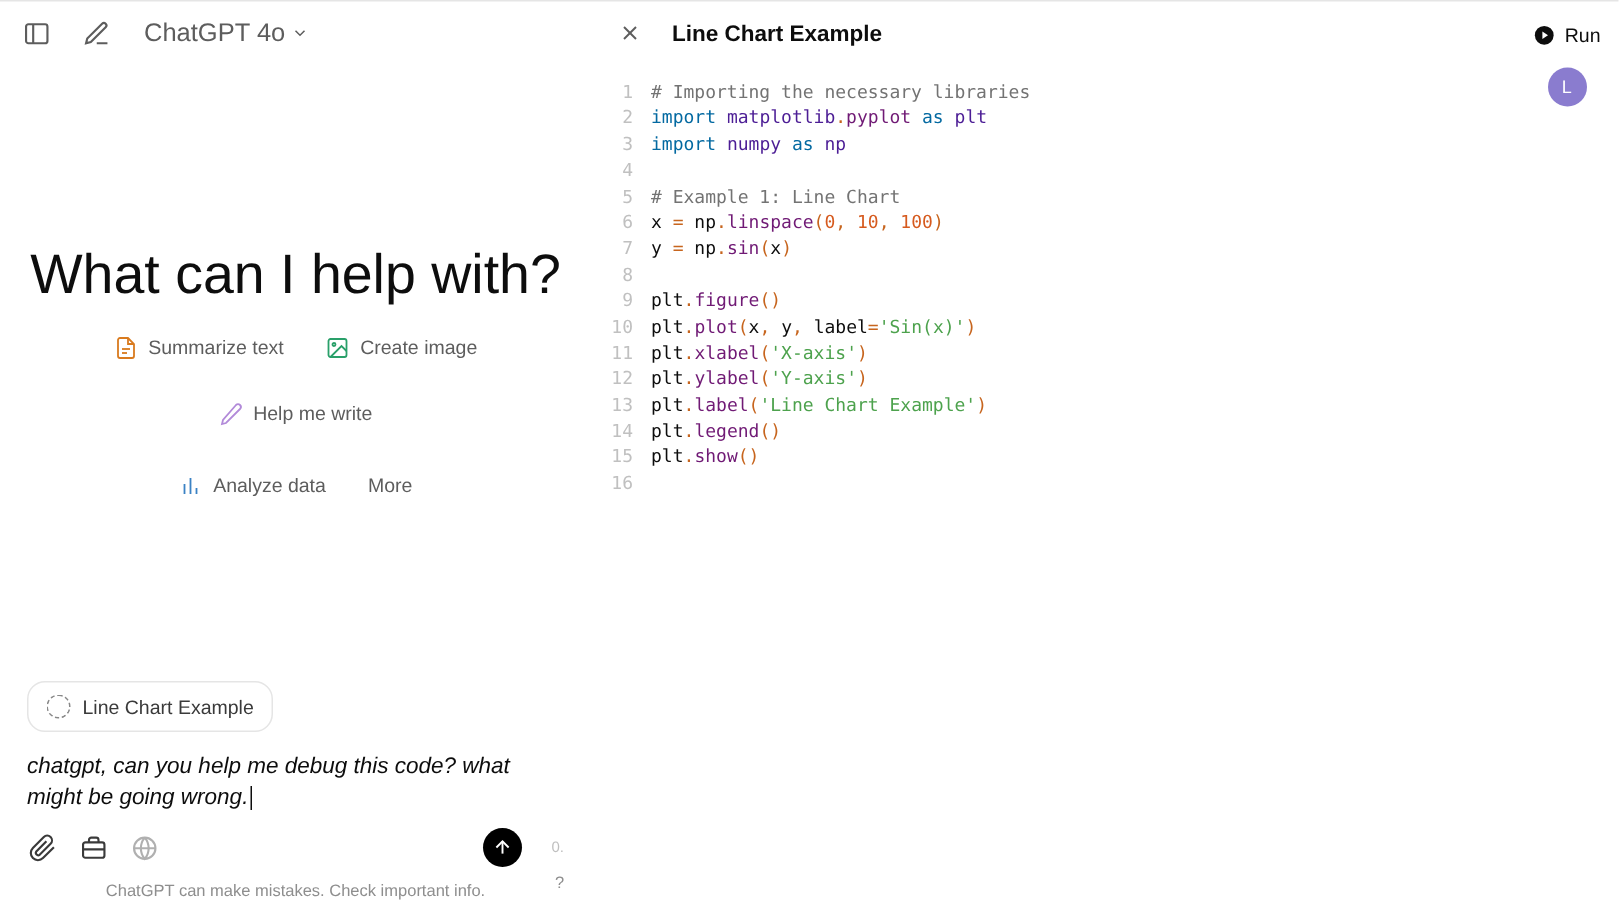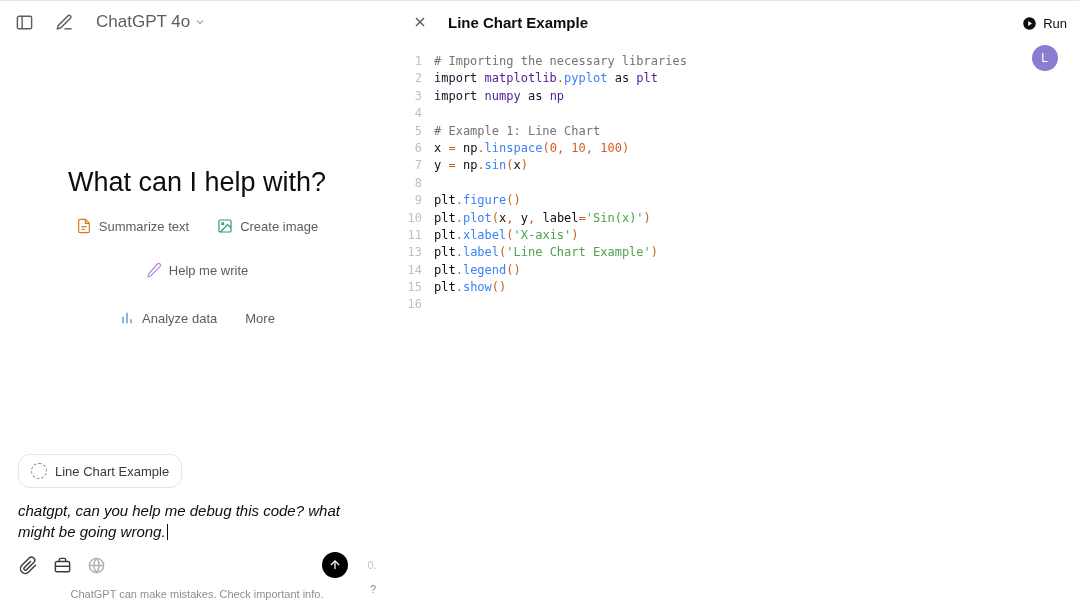--- a/index.html
+++ b/index.html
@@ -22,21 +22,21 @@
     border-radius: 6px; cursor: pointer; color: #5d5d5d;
   }
   .model-sel {
     display: flex; align-items: center; gap: 4px; color: #5d5d5d; font-size: 17px;
     font-weight: 500; cursor: pointer; padding: 4px 6px; border-radius: 6px;
   }
   .chat-center {
     flex: 1; display: flex; flex-direction: column; align-items: center; justify-content: center;
     padding: 0 20px;
   }
-  .chat-heading { font-size: 27px; font-weight: 500; text-align:center; margin-bottom: 16px; }
+  .chat-heading { font-size: 37px; font-weight: 500; text-align:center; margin-bottom: 16px; }
   .suggest-row { display: flex; gap: 20px; justify-content: center; flex-wrap: wrap; }
   .suggest {
     display: flex; align-items: center; gap: 7px; font-size: 13px; color: #5d5d5d;
     padding: 4px 4px; border-radius: 18px; cursor: pointer;
   }
   .suggest-row.second { margin-top: 24px; }
   
   .composer-area {
     padding: 0 18px 6px 18px;
   }
@@ -81,23 +81,23 @@
   .run-btn { display:flex; align-items:center; gap:6px; font-size:13px; font-weight:500; cursor:pointer; color:#0d0d0d;}
   .avatar {
     width:26px; height:26px; border-radius:50%; background:#8a7ccf; color:#fff;
     display:flex; align-items:center; justify-content:center; font-size:12px; font-weight:500;
   }
   .code-body { flex:1; overflow:auto; padding: 10px 0 0 0;}
   .code-line { display:flex; font-family: "SFMono-Regular", Menlo, Consolas, monospace; font-size:12px; line-height:1.45; }
   .gutter { width: 40px; text-align:right; color:#c0c0c0; padding-right: 12px; user-select:none; flex-shrink:0;}
   .code { white-space: pre; }
   .tk-cm { color:#737373; } 
-  .tk-kw { color:#0f172a; } 
+  .tk-kw { color:#0369a1; } 
   .tk-id { color:#0d0d0d; }
-  .tk-at { color:#3b82f6; } 
+  .tk-at { color:#701a75; } 
   .tk-nm { color:#d65a1e; } 
   .tk-op { color:#c7651e; } 
   .tk-st { color:#4da24d; } 
   .tk-md { color:#4c1d95; } 
 </style>
 </head>
 <body>
 
 <div class="chat-pane">
   <div class="chat-header">
@@ -270,20 +270,24 @@
       </div>
       <div class="code-line">
         <div class="gutter">10</div>
         <div class="code"><span class="tk-id">plt</span><span class="tk-op">.</span><span class="tk-at">plot</span><span class="tk-op">(</span><span class="tk-id">x</span><span class="tk-op">, </span><span class="tk-id">y</span><span class="tk-op">, </span><span class="tk-id">label</span><span class="tk-op">=</span><span class="tk-st">'Sin(x)'</span><span class="tk-op">)</span></div>
       </div>
       <div class="code-line">
         <div class="gutter">11</div>
         <div class="code"><span class="tk-id">plt</span><span class="tk-op">.</span><span class="tk-at">xlabel</span><span class="tk-op">(</span><span class="tk-st">'X-axis'</span><span class="tk-op">)</span></div>
       </div>
       <div class="code-line">
+        <div class="gutter">12</div>
+        <div class="code"><span class="tk-id">plt</span><span class="tk-op">.</span><span class="tk-at">ylabel</span><span class="tk-op">(</span><span class="tk-st">'Y-axis'</span><span class="tk-op">)</span></div>
+      </div>
+      <div class="code-line">
         <div class="gutter">13</div>
         <div class="code"><span class="tk-id">plt</span><span class="tk-op">.</span><span class="tk-at">label</span><span class="tk-op">(</span><span class="tk-st">'Line Chart Example'</span><span class="tk-op">)</span></div>
       </div>
       <div class="code-line">
         <div class="gutter">14</div>
         <div class="code"><span class="tk-id">plt</span><span class="tk-op">.</span><span class="tk-at">legend</span><span class="tk-op">()</span></div>
       </div>
       <div class="code-line">
         <div class="gutter">15</div>
         <div class="code"><span class="tk-id">plt</span><span class="tk-op">.</span><span class="tk-at">show</span><span class="tk-op">()</span></div>

